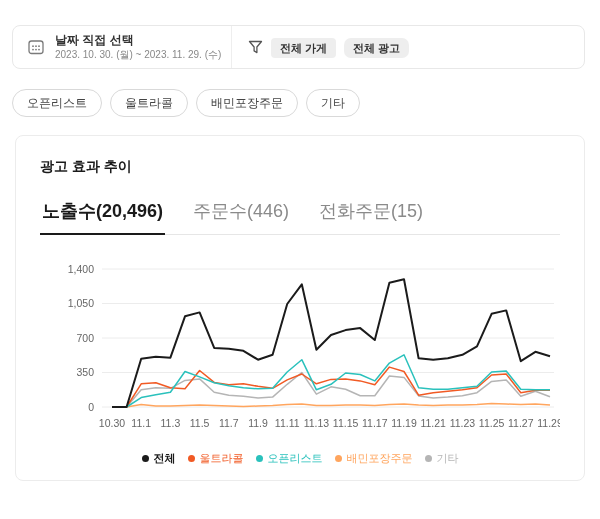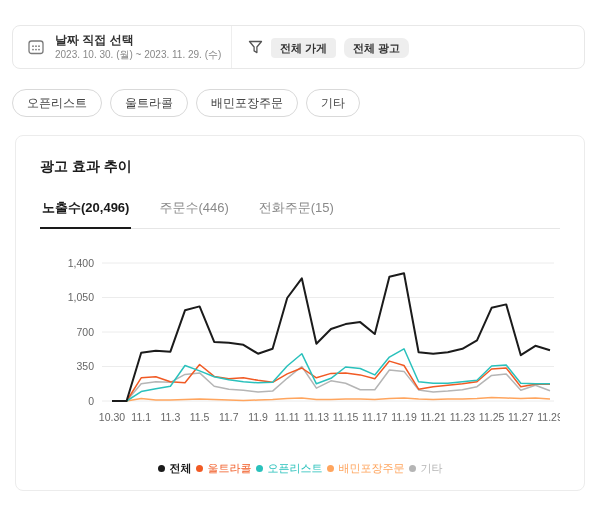--- a/index.html
+++ b/index.html
@@ -42,32 +42,32 @@
     margin: 18px 15px 0;
     border: 1px solid #ececec;
     border-radius: 8px;
     background: #fff;
     padding: 22px 24px 14px;
   }
   .card-title { font-size: 14px; font-weight: bold; color: #1a1a1a; }
 
   .tabs { display: flex; gap: 26px; margin-top: 15px; border-bottom: 1px solid #e6e6e6; }
   .tab {
-    font-size: 13px; color: #8a8a8a; padding: 8px 2px 10px; cursor: pointer;
+    font-size: 18px; color: #8a8a8a; padding: 8px 2px 10px; cursor: pointer;
     border-bottom: 2px solid transparent; margin-bottom: -1px; white-space: nowrap;
   }
   .tab.active { color: #1a1a1a; font-weight: bold; border-bottom-color: #1a1a1a; }
 
   .chart-wrap { margin-top: 24px; }
   svg text { font-family: "Liberation Sans", sans-serif; }
   .gridline { stroke: #ececec; stroke-width: 1; }
   .ytick { font-size: 10.5px; fill: #666; text-anchor: end; }
   .xtick { font-size: 10.5px; fill: #666; text-anchor: middle; }
 
-  .legend { display: flex; justify-content: center; gap: 4px; margin-top: 26px; }
+  .legend { display: flex; justify-content: center; gap: 12px; margin-top: 10px; }
   .legend-item { display: flex; align-items: center; gap: 5px; font-size: 11px; }
   .legend-dot { width: 7px; height: 7px; border-radius: 50%; flex: none; }
 </style>
 </head>
 <body>
 
 <div class="filter-bar">
   <div class="fb-left">
     <span>
       <svg class="icon-svg" width="18" height="18" viewBox="0 0 18 18">

